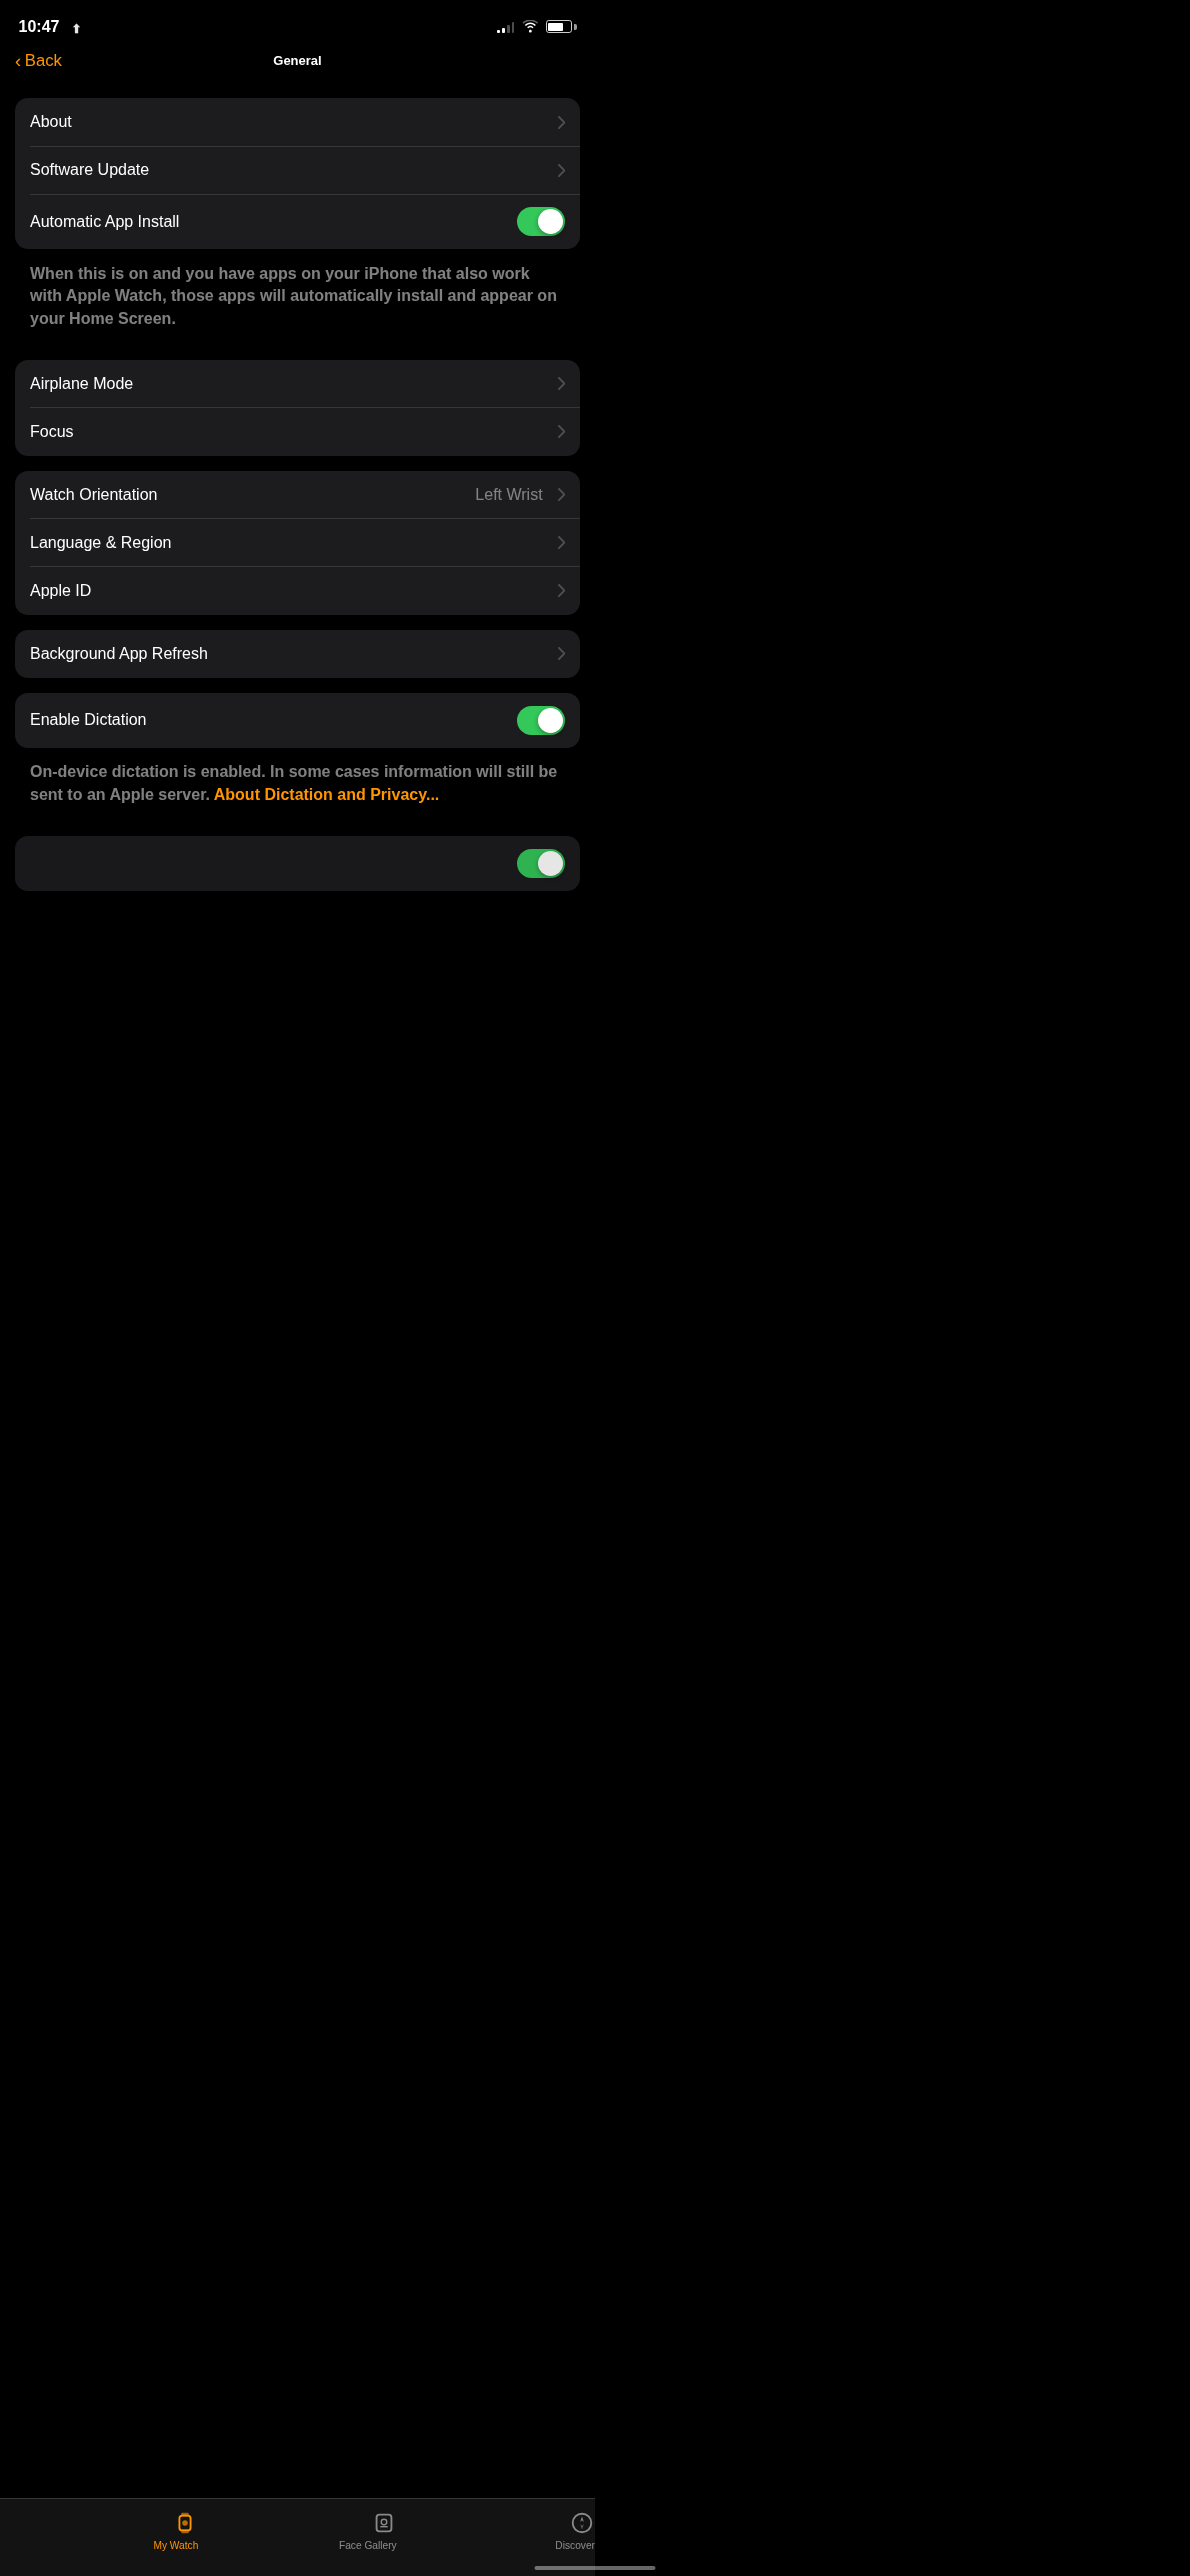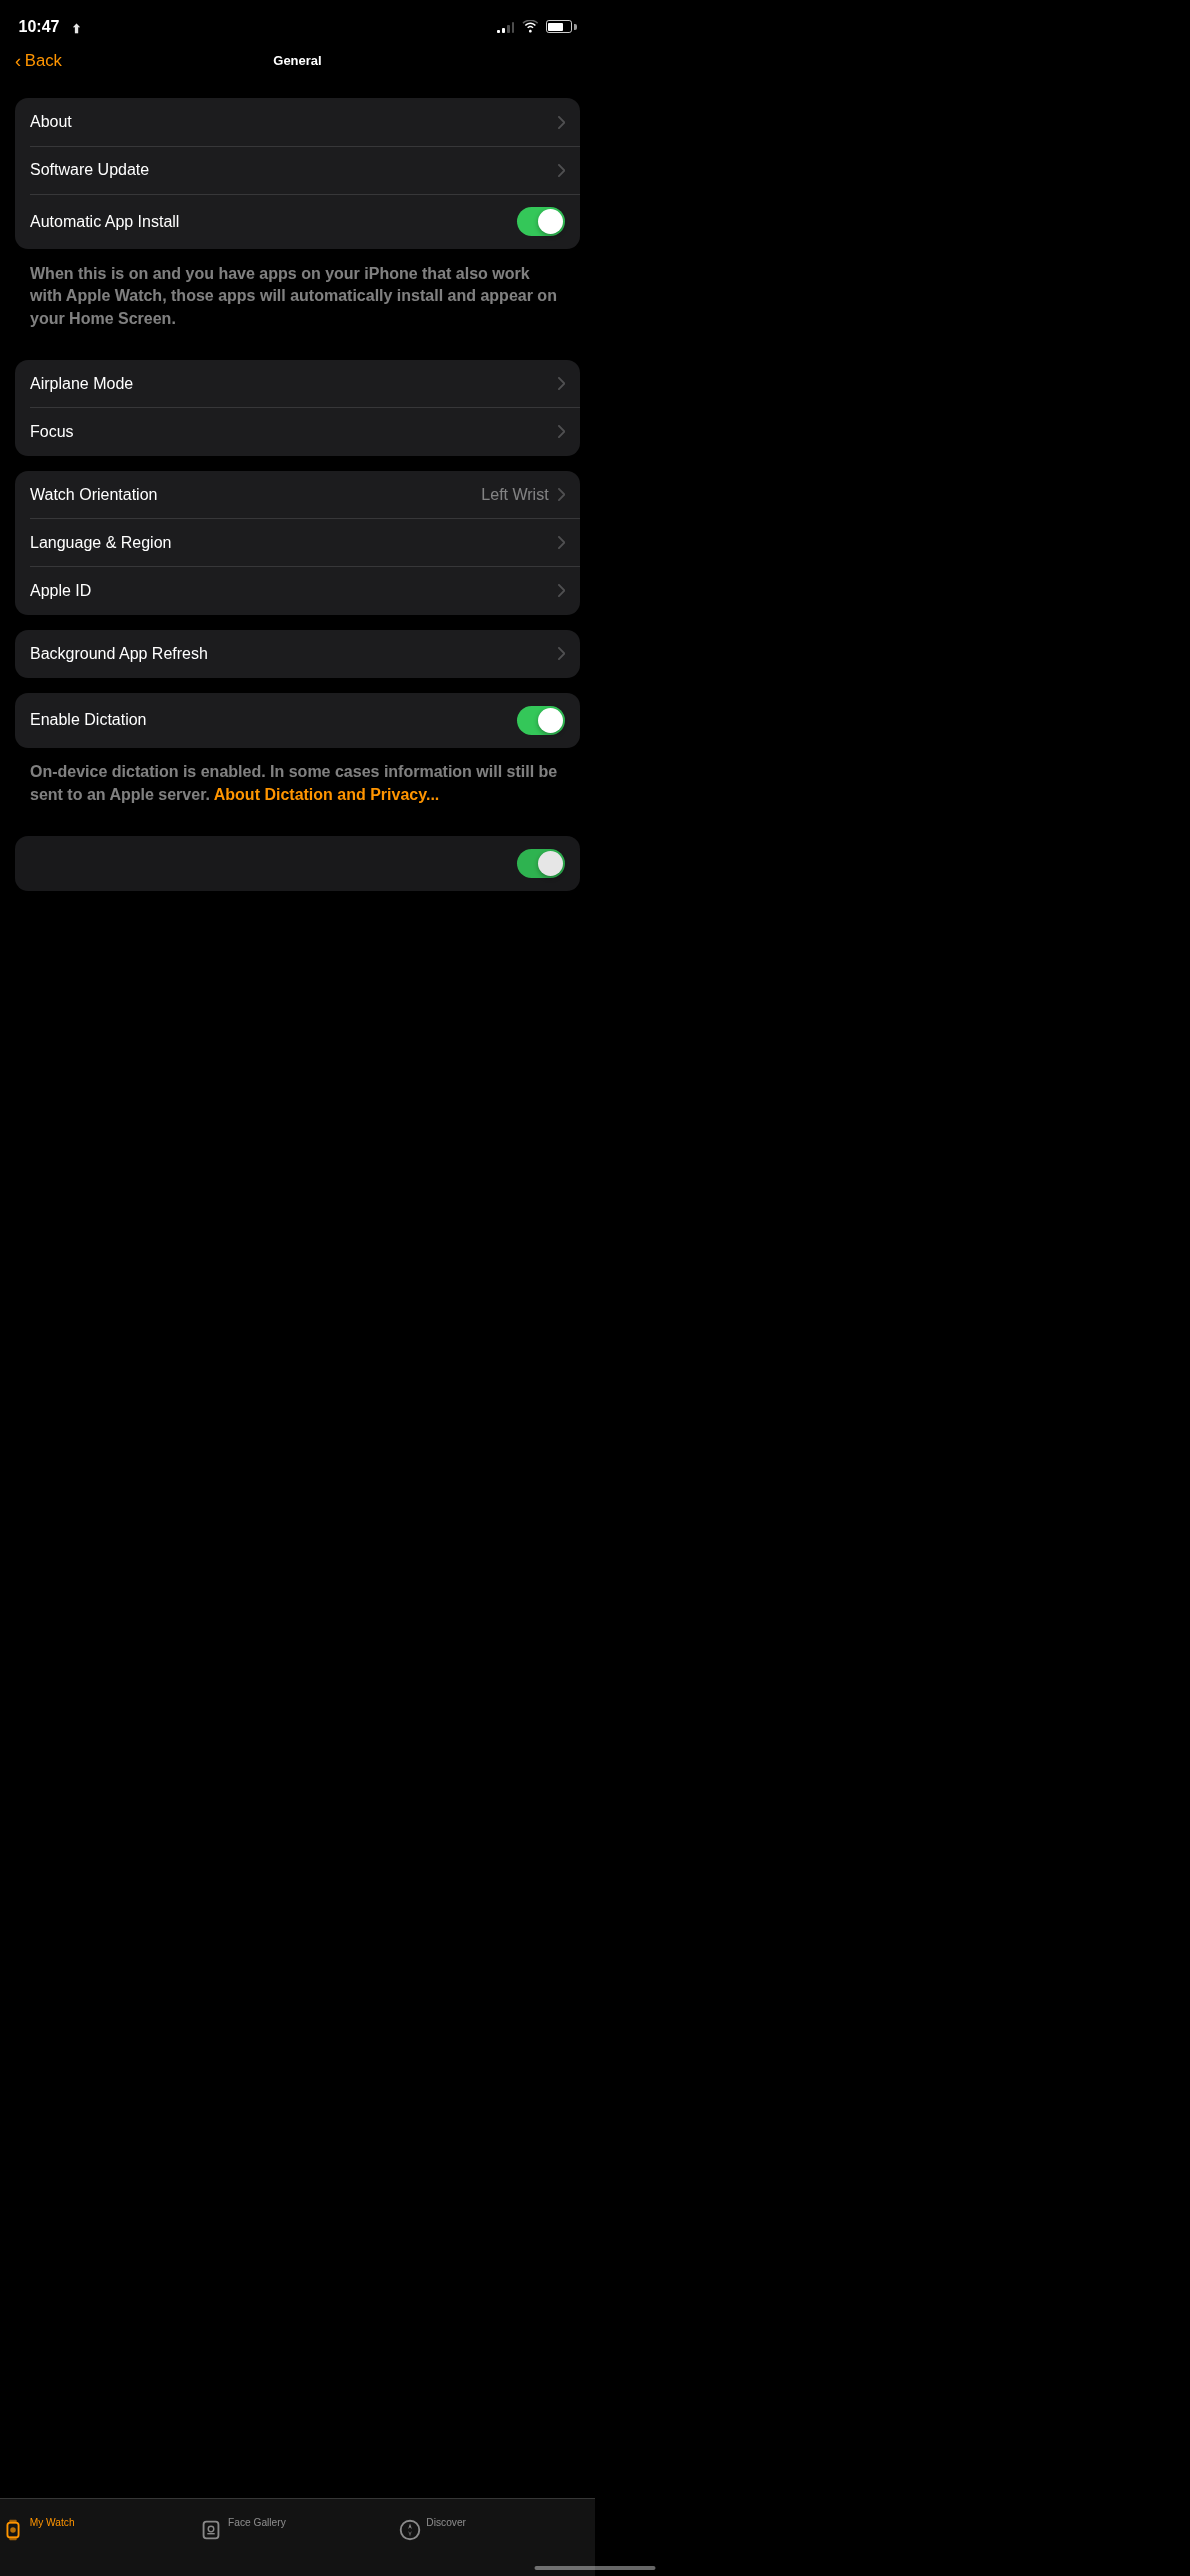--- a/index.html
+++ b/index.html
@@ -152,21 +152,21 @@
 
     .card-row-label {
       font-size: 16px;
       color: #fff;
       font-weight: 400;
     }
 
     .card-row-right {
       display: flex;
       align-items: center;
-      gap: 9px;
+      gap: 15px;
       color: rgba(255,255,255,0.45);
       font-size: 16px;
     }
 
     .chevron {
       width: 7.4px;
       height: 13px;
       opacity: 0.5;
     }
 
@@ -216,22 +216,22 @@
       border-top: 0.5px solid rgba(255,255,255,0.15);
       display: flex;
       justify-content: space-around;
       align-items: center;
       padding: 7.4px 0 22px;
       height: 78px;
     }
 
     .tab-item {
       display: flex;
-      flex-direction: row;
-      align-items: flex-start;
+      flex-direction: column;
+      align-items: flex-end;
       gap: 3.7px;
       cursor: pointer;
       flex: 1;
     }
 
     .tab-icon {
       width: 26px;
       height: 26px;
       display: flex;
       align-items: center;

